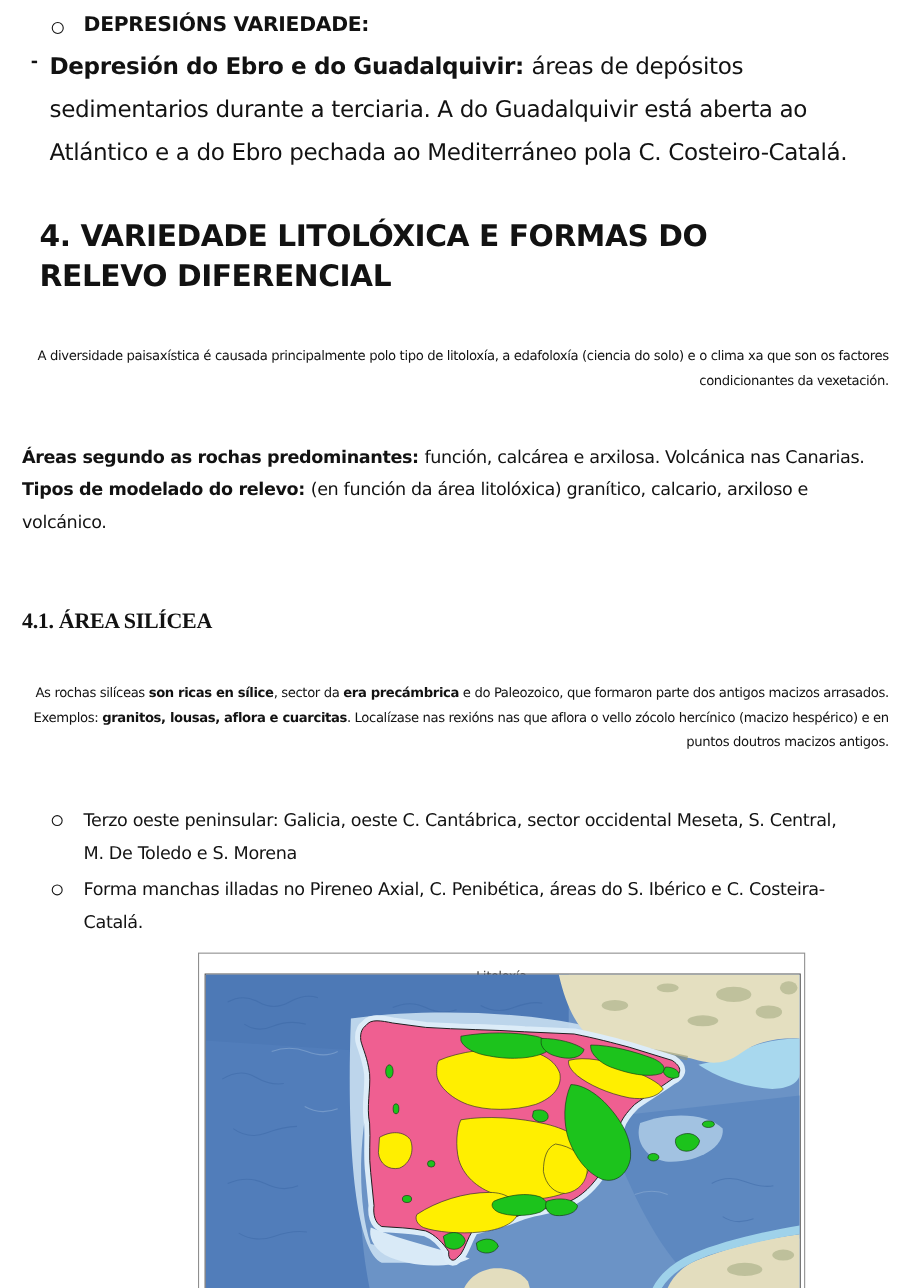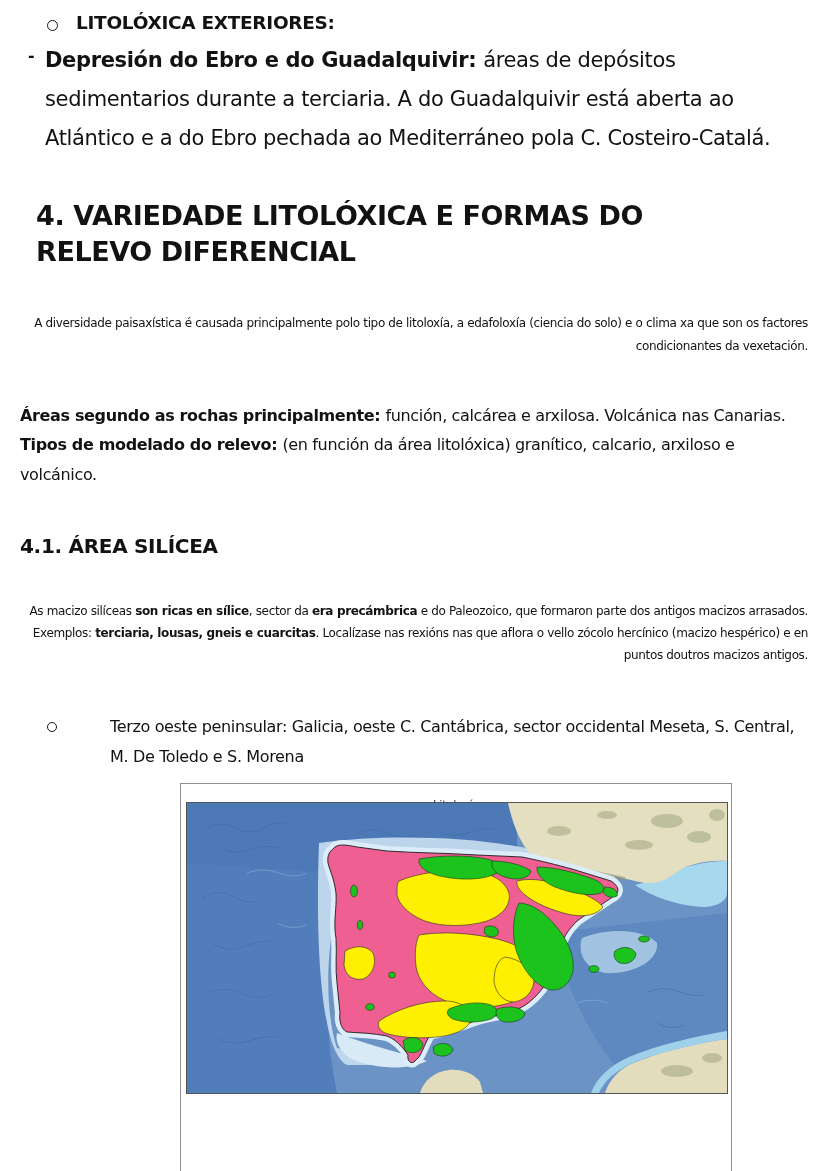--- a/index.html
+++ b/index.html
@@ -10,63 +10,67 @@
   .cbul{flex:0 0 auto;width:9px;height:9px;border:1.6px solid #161616;border-radius:50%;margin:8px 18px 0 0;}
   .tophdr{font-size:18.5px;font-weight:bold;letter-spacing:-0.3px;}
   
   .drow{display:flex;align-items:flex-start;margin:8px 0 0 8px;}
   .dmark{flex:0 0 auto;width:17px;font-weight:bold;font-size:16px;line-height:1.85;}
   .dtext{font-size:21px;line-height:1.85;letter-spacing:-0.35px;max-width:760px;}
   h1{font-size:27px;line-height:1.35;letter-spacing:-0.4px;margin:40px 0 0 16px;max-width:700px;font-weight:bold;}
   .para{font-size:12px;line-height:1.85;letter-spacing:-0.35px;max-width:788px;margin:42px 0 0 0;text-align:right;}
   .lines2{margin:44px 0 0 0;}
   .lines2 p{margin:0;font-size:16px;line-height:1.85;letter-spacing:-0.35px;}
-  h2{font-size:20px;letter-spacing:-0.3px;margin:44px 0 0 0;font-weight:bold;}
+  h2{font-size:20px;letter-spacing:-0.3px;margin:64px 0 0 0;font-weight:bold;font-family:Liberation Serif, serif;}
   .ul{margin:46px 0 0 27px;}
-  .ulrow{display:flex;align-items:flex-start;margin:0 0 4px 0;gap:34px;}
+  .ulrow{display:flex;align-items:flex-start;margin:0 0 4px 0;}
   .ulrow .cbul{width:8px;height:8px;margin:10px 19px 0 0;}
   .ultext{font-size:16px;line-height:1.85;letter-spacing:-0.35px;max-width:700px;}
   
   .mapfig{position:relative;width:552px;height:408px;margin:12px 0 0 160px;border:1px solid #8f8f8f;background:#ffffff;box-sizing:border-box;}
   .maptitle{position:absolute;top:14px;left:0;width:100%;text-align:center;font-size:11px;color:#333;}
   .rasterwrap{position:absolute;top:18px;left:5px;width:540px;height:290px;border:1px solid #555;box-sizing:content-box;}
   .rasterwrap svg{display:block;}
 </style>
 </head>
 <body>
 
 <div class="content">
 
   <div class="crow">
     <span class="cbul"></span>
-    <span class="tophdr">LITOLÓXICA EXTERIORES:</span>
+    <span class="tophdr">DEPRESIÓNS VARIEDADE:</span>
   </div>
 
   <div class="drow">
     <span class="dmark">-</span>
     <span class="dtext"><b>Depresión do Ebro e do Guadalquivir: </b><span>áreas de depósitos sedimentarios durante a terciaria. A do Guadalquivir está aberta ao Atlántico e a do Ebro pechada ao Mediterráneo pola C. Costeiro-Catalá.</span></span>
   </div>
 
   <h1>4. VARIEDADE LITOLÓXICA E FORMAS DO RELEVO DIFERENCIAL</h1>
 
   <p class="para">A diversidade paisaxística é causada principalmente polo tipo de litoloxía, a edafoloxía (ciencia do solo) e o clima xa que son os factores condicionantes da vexetación.</p>
 
   <div class="lines2">
-    <p><b>Áreas segundo as rochas principalmente: </b><span>función, calcárea e arxilosa. Volcánica nas Canarias.</span></p>
+    <p><b>Áreas segundo as rochas predominantes: </b><span>función, calcárea e arxilosa. Volcánica nas Canarias.</span></p>
     <p><b>Tipos de modelado do relevo: </b><span>(en función da área litolóxica) granítico, calcario, arxiloso e volcánico.</span></p>
   </div>
 
   <h2>4.1. ÁREA SILÍCEA</h2>
 
-  <p class="para"><span>As macizo silíceas </span><b>son ricas en sílice</b><span>, sector da </span><b>era precámbrica</b><span> e do Paleozoico, que formaron parte dos antigos macizos arrasados. Exemplos: </span><b>terciaria, lousas, gneis e cuarcitas</b><span>. Localízase nas rexións nas que aflora o vello zócolo hercínico (macizo hespérico) e en puntos doutros macizos antigos.</span></p>
+  <p class="para"><span>As rochas silíceas </span><b>son ricas en sílice</b><span>, sector da </span><b>era precámbrica</b><span> e do Paleozoico, que formaron parte dos antigos macizos arrasados. Exemplos: </span><b>granitos, lousas, aflora e cuarcitas</b><span>. Localízase nas rexións nas que aflora o vello zócolo hercínico (macizo hespérico) e en puntos doutros macizos antigos.</span></p>
 
   <div class="ul">
     <div class="ulrow">
       <span class="cbul"></span>
       <span class="ultext">Terzo oeste peninsular: Galicia, oeste C. Cantábrica, sector occidental Meseta, S. Central, M. De Toledo e S. Morena</span>
+    </div>
+    <div class="ulrow">
+      <span class="cbul"></span>
+      <span class="ultext">Forma manchas illadas no Pireneo Axial, C. Penibética, áreas do S. Ibérico e C. Costeira-Catalá.</span>
     </div>
   </div>
 
   <figure class="mapfig">
     <div class="maptitle">Litoloxía</div>
 
     <div class="rasterwrap">
       <svg width="540" height="290" viewBox="0 0 540 290" xmlns="http://www.w3.org/2000/svg">
 
         <rect x="0" y="0" width="540" height="290" fill="#6b93c6"></rect>

